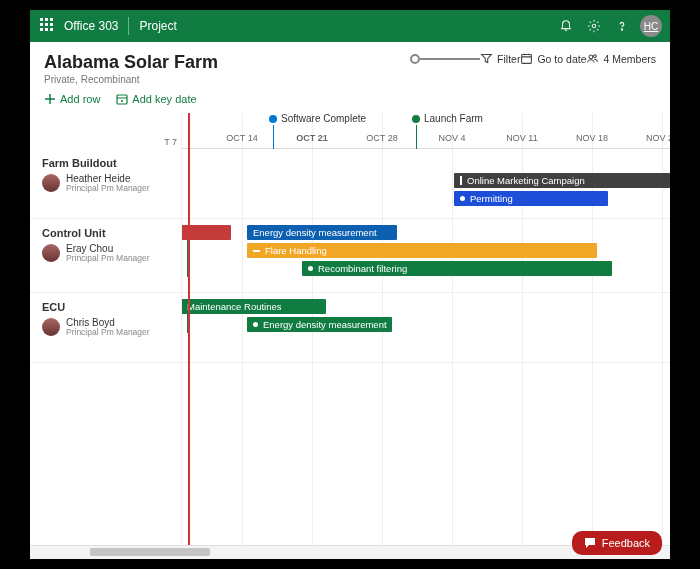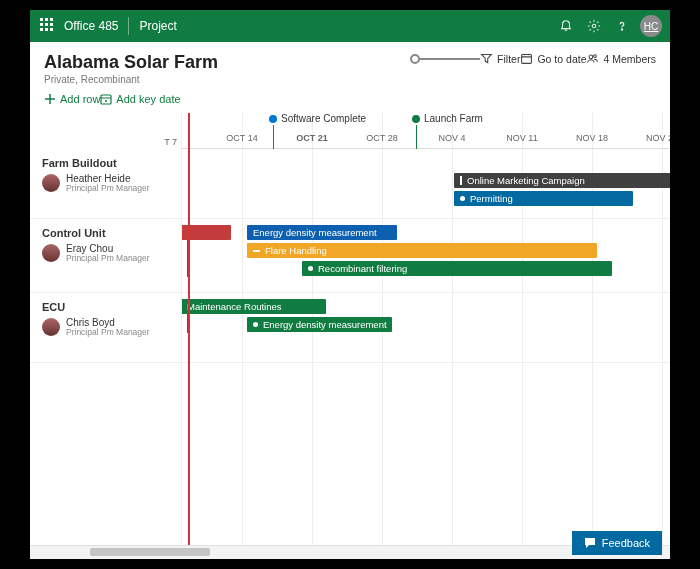--- a/index.html
+++ b/index.html
@@ -14,21 +14,21 @@
   .avatar { width: 22px; height: 22px; border-radius: 50%; background: #8a8a8a; color: #fff; font-size: 10px; display: flex; align-items: center; justify-content: center; margin-left: 4px; text-decoration: underline; }
   .header { padding: 10px 14px 4px 14px; display: flex; justify-content: space-between; align-items: flex-start; }
   .title { font-size: 18px; font-weight: 600; color: #222; }
   .subtitle { font-size: 10px; color: #777; margin-top: 1px; }
   .hdr-actions { display: flex; align-items: center; gap: 0; font-size: 10.5px; color: #444; }
   .zoom { display: flex; align-items: center; }
   .zoom .knob { width: 10px; height: 10px; border: 2px solid #888; border-radius: 50%; background: #fff; }
   .zoom .track { width: 60px; height: 2px; background: #888; }
   .hdr-btn { display: flex; align-items: center; gap: 4px; cursor: pointer; color: #333; }
   .hdr-btn svg { width: 13px; height: 13px; }
-  .toolbar { padding: 4px 14px 8px 14px; display: flex; gap: 0; font-size: 11px; }
+  .toolbar { padding: 4px 14px 8px 14px; display: flex; gap: 16px; font-size: 11px; }
   .toolbar .btn { display: flex; align-items: center; gap: 4px; color: #107c41; cursor: pointer; }
   .timeline-wrap { flex: 1; display: flex; position: relative; overflow: hidden; }
   .leftcol { width: 152px; flex-shrink: 0; border-right: 1px solid #eee; position: relative; z-index: 2; background: #fff; }
   .rightcol { flex: 1; position: relative; overflow: hidden; }
   .gridline { position: absolute; top: 0; bottom: 0; width: 1px; background: #eee; }
   .today-line { position: absolute; top: 0; bottom: 0; width: 2px; background: #d13438; z-index: 1; }
   .milestones { position: absolute; top: 0; left: 0; right: 0; height: 16px; font-size: 10px; display: flex; }
   .ms { position: absolute; display: flex; align-items: center; gap: 4px; color: #333; font-size: 10px; }
   .ms .dot { width: 8px; height: 8px; border-radius: 50%; }
   .dates-row { position: absolute; top: 18px; left: 0; right: 0; height: 18px; border-bottom: 1px solid #ddd; }
@@ -42,40 +42,40 @@
   .pname { font-size: 10px; color: #333; line-height: 1.1; }
   .prole { font-size: 8.5px; color: #888; line-height: 1.1; }
   .lanes { position: absolute; left: 0; right: 0; }
   .bar { position: absolute; height: 15px; border-radius: 1px; color: #fff; font-size: 9.5px; display: flex; align-items: center; padding-left: 6px; gap: 5px; overflow: hidden; white-space: nowrap; }
   .bar .mk { width: 5px; height: 5px; border-radius: 50%; background: #fff; flex-shrink: 0; }
   .bar .mk.warn { border-radius: 0; background: #fff; width: 2px; height: 9px; }
   .bar .mk.dash { width: 7px; height: 2px; border-radius: 0; }
   .sprout { position: absolute; top: 0; width: 3px; background: #107c41; }
   .scrollbars { height: 14px; background: #f3f3f3; border-top: 1px solid #e0e0e0; display: flex; align-items: center; }
   .hthumb { position: absolute; height: 8px; background: #c4c4c4; border-radius: 2px; left: 60px; width: 120px; bottom: 3px; }
-  .feedback { position: absolute; right: 38px; bottom: 14px; background: #0369a1; color: #fff; font-size: 11px; padding: 6px 12px; display: flex; align-items: center; gap: 6px; cursor: pointer; }
+  .feedback { position: absolute; right: 38px; bottom: 14px; background: #b91c1c; color: #fff; font-size: 11px; padding: 6px 12px; display: flex; align-items: center; gap: 6px; cursor: pointer; border-radius: 10px; }
 </style>
 </head>
 <body>
 
 <div class="frame">
 
   <div class="topbar">
     <div class="waffle">
       <span></span>
         <span></span>
         <span></span>
         <span></span>
         <span></span>
         <span></span>
         <span></span>
         <span></span>
         <span></span>
     </div>
-    <span>Office 485</span>
+    <span>Office 303</span>
     <div class="sep"></div>
     <span>Project</span>
     <div class="spacer"></div>
     <div class="icon">
       <svg viewBox="0 0 16 16" width="14" height="14" fill="none" stroke="#fff" stroke-width="1.2">
           <path d="M8 2a4 4 0 0 0-4 4v3l-1 2h10l-1-2V6a4 4 0 0 0-4-4z"></path>
           <path d="M7 12a1 1 0 0 0 2 0"></path>
         </svg>
     </div>
     <div class="icon">
@@ -213,21 +213,21 @@
           <div class="date-lbl" style="left: 340px;">NOV 11</div>
           <div class="date-lbl" style="left: 410px;">NOV 18</div>
           <div class="date-lbl" style="left: 480px;">NOV 25</div>
         </div>
       <div id="lanes-container" style="position:absolute; top:36px; left:0; right:0;">
           <div class="lanes" style="top: 0px; height: 70px; border-bottom: 1px solid rgb(238, 238, 238);">
             <div class="bar" style="background: #404040; left: 272px; width: 218px; top: 24px;">
               <span class="mk warn"></span>
               <span>Online Marketing Campaign</span>
             </div>
-            <div class="bar" style="background: #0369a1; left: 272px; width: 179px; top: 42px;">
+            <div class="bar" style="background: #1d4ed8; left: 272px; width: 154px; top: 42px;">
               <span class="mk "></span>
               <span>Permitting</span>
             </div>
           </div>
           <div class="lanes" style="top: 70px; height: 74px; border-bottom: 1px solid rgb(238, 238, 238);">
             <div class="sprout" style="left: 5px; top: 6px; height: 52px;"></div>
             <div class="bar" style="background: rgb(195, 59, 59); left: -1px; width: 50px; top: 6px;"></div>
             <div class="bar" style="background: rgb(13, 96, 176); left: 65px; width: 150px; top: 6px;">
               <span>Energy density measurement</span>
             </div>

